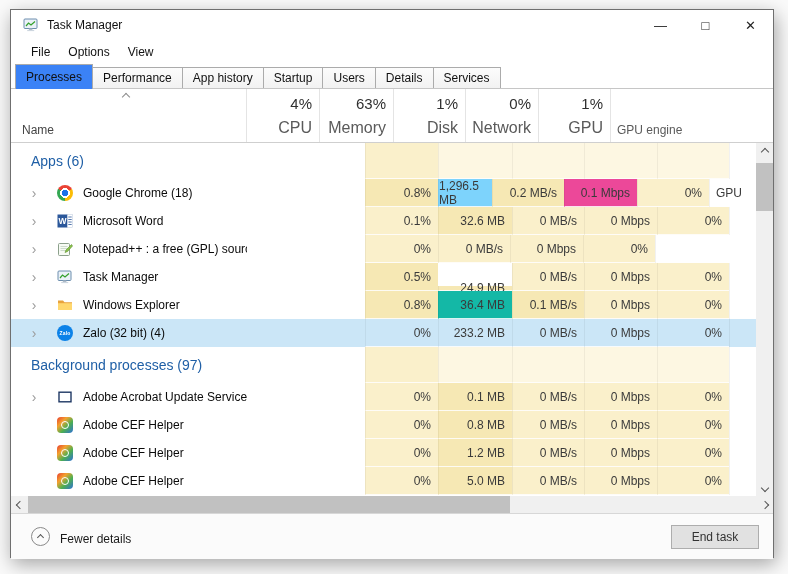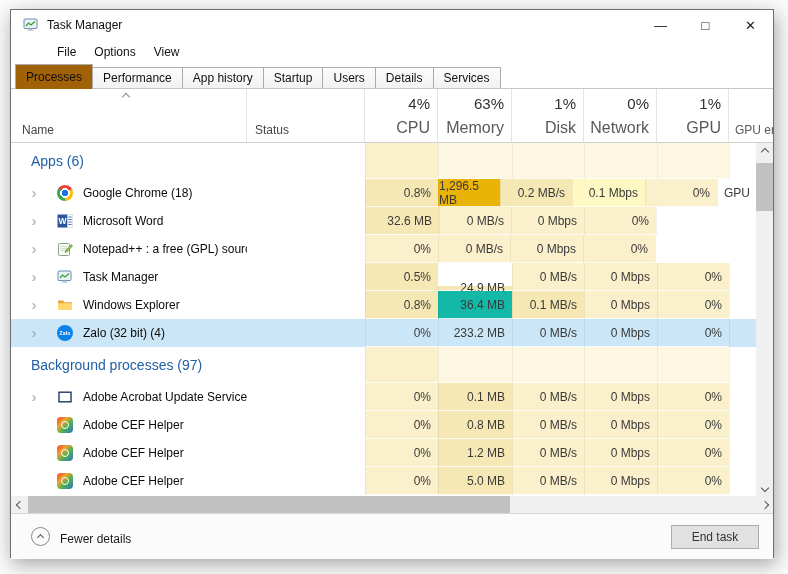--- a/index.html
+++ b/index.html
@@ -7,27 +7,27 @@
   .window { position:absolute; left:10px; top:9px; width:764px; height:549px; background:#fff; border:1px solid #6F6F6F; box-shadow:2px 6px 18px rgba(0,0,0,.35); display:flex; flex-direction:column; }
 
   
   .titlebar { height:30px; display:flex; align-items:center; flex:none; }
   .app-ic { width:16px; height:16px; margin-left:12px; flex:none; }
   .wtitle { font-size:12px; color:#111; margin-left:8px; flex:1; }
   .controls { display:flex; height:100%; }
   .ctrl { width:45px; display:flex; align-items:center; justify-content:center; font-size:13px; color:#222; cursor:default; }
 
   
-  .menubar { height:23px; display:flex; align-items:center; padding-left:11px; flex:none;margin-left:26px; }
+  .menubar { height:23px; display:flex; align-items:center; padding-left:11px; flex:none; }
   .menu-item { font-size:12px; color:#111; padding:3px 9px; }
 
   
   .tabstrip { height:26px; display:flex; align-items:flex-end; padding-left:4px; border-bottom:1px solid #C6C6C6; flex:none; position:relative; }
   .tab { font-size:12px; color:#111; padding:3px 10px 4px; border:1px solid #ABABAB; border-bottom:none; background:linear-gradient(#FCFCFC,#F2F2F2); margin-right:-1px; height:21px; white-space:nowrap; position:relative; }
-  .tab.active { background:#a16207; height:25px; padding-top:5px; margin-bottom:-1px; z-index:2; }
+  .tab.active { background:#3b82f6; height:25px; padding-top:5px; margin-bottom:-1px; z-index:2; }
 
   
   .content { flex:1; display:flex; flex-direction:column; position:relative; }
   .thead { height:54px; display:flex; border-bottom:1px solid #CFCFCF; position:relative; flex:none; }
   .h-name { width:236px; display:flex; align-items:flex-end; padding:0 0 5px 11px; font-size:12px; color:#454545; border-right:1px solid #E4E4E4; }
   .h-status { width:118px; display:flex; align-items:flex-end; padding:0 0 5px 8px; font-size:12px; color:#454545; border-right:1px solid #E4E4E4; }
   .ucell { display:flex; flex-direction:column; justify-content:space-between; align-items:flex-end; padding:6px 7px 5px; border-right:1px solid #E4E4E4; }
   .pct { font-size:15px; color:#303030; }
   .ulabel { font-size:16px; color:#5A5A5A; }
   .h-gpueng { flex:1; display:flex; align-items:flex-end; padding:0 0 5px 6px; font-size:12px; color:#5A5A5A; overflow:hidden; white-space:nowrap; }
@@ -115,21 +115,20 @@
       <div class="tab">Startup</div>
       <div class="tab">Users</div>
       <div class="tab">Details</div>
       <div class="tab">Services</div>
     </div>
 
   <div class="content">
     <div class="thead">
       <i class="arr up sort-ind"></i>
       <div class="h-name">Name</div>
-      <div class="h-status">Status</div>
       <div id="usage-headers" style="display:flex;">
           <div class="ucell" style="width: 73px;">
             <div class="pct">4%</div>
             <div class="ulabel">CPU</div>
           </div>
           <div class="ucell" style="width: 74px;">
             <div class="pct">63%</div>
             <div class="ulabel">Memory</div>
           </div>
           <div class="ucell" style="width: 72px;">
@@ -165,23 +164,23 @@
           <div class="prow proc">
             <div class="c-name">
               <span class="chev">›</span>
               <span class="icw">
                 <span class="ic ic-chrome"></span>
               </span>
               <span class="pname">Google Chrome (18)</span>
             </div>
             <div class="c-status"></div>
             <div class="cell val" style="width: 73px; background: rgb(246, 232, 180);">0.8%</div>
-            <div class="cell val" style="width: 62px; background: #eab308;">1,296.5 MB</div>
+            <div class="cell val" style="width: 54px; background: #7dd3fc;">1,296.5 MB</div>
             <div class="cell val" style="width: 72px; background: rgb(246, 232, 180);">0.2 MB/s</div>
-            <div class="cell val" style="width: 73px; background: #fef9c3;">0.1 Mbps</div>
+            <div class="cell val" style="width: 73px; background: #ec4899;">0.1 Mbps</div>
             <div class="cell val" style="width: 72px; background: rgb(250, 240, 203);">0%</div>
             <div class="c-gpueng">GPU</div>
           </div>
           <div class="prow proc">
             <div class="c-name">
               <span class="chev">›</span>
               <span class="icw">
                 <svg viewBox="0 0 16 16">
                   <rect x="0.5" y="1.5" width="10" height="13" fill="#2B579A"></rect>
                   <rect x="10.5" y="1.5" width="5" height="13" fill="#FFF" stroke="#B9C8DC" stroke-width="0.5"></rect>
@@ -190,20 +189,21 @@
                     <line x1="11.3" y1="6.5" x2="14.7" y2="6.5"></line>
                     <line x1="11.3" y1="9" x2="14.7" y2="9"></line>
                     <line x1="11.3" y1="11.5" x2="14.7" y2="11.5"></line>
                   </g>
                   <text x="5.4" y="11" font-size="8.5" font-weight="bold" fill="#fff" text-anchor="middle" font-family="Liberation Sans,sans-serif">W</text>
                 </svg>
               </span>
               <span class="pname">Microsoft Word</span>
             </div>
             <div class="c-status"></div>
+            <div class="cell val" style="width: 73px; background: rgb(250, 240, 203);">0.1%</div>
             <div class="cell val" style="width: 74px; background: rgb(246, 232, 180);">32.6 MB</div>
             <div class="cell val" style="width: 72px; background: rgb(250, 240, 203);">0 MB/s</div>
             <div class="cell val" style="width: 73px; background: rgb(250, 240, 203);">0 Mbps</div>
             <div class="cell val" style="width: 72px; background: rgb(250, 240, 203);">0%</div>
             <div class="c-gpueng"></div>
           </div>
           <div class="prow proc">
             <div class="c-name">
               <span class="chev">›</span>
               <span class="icw">

